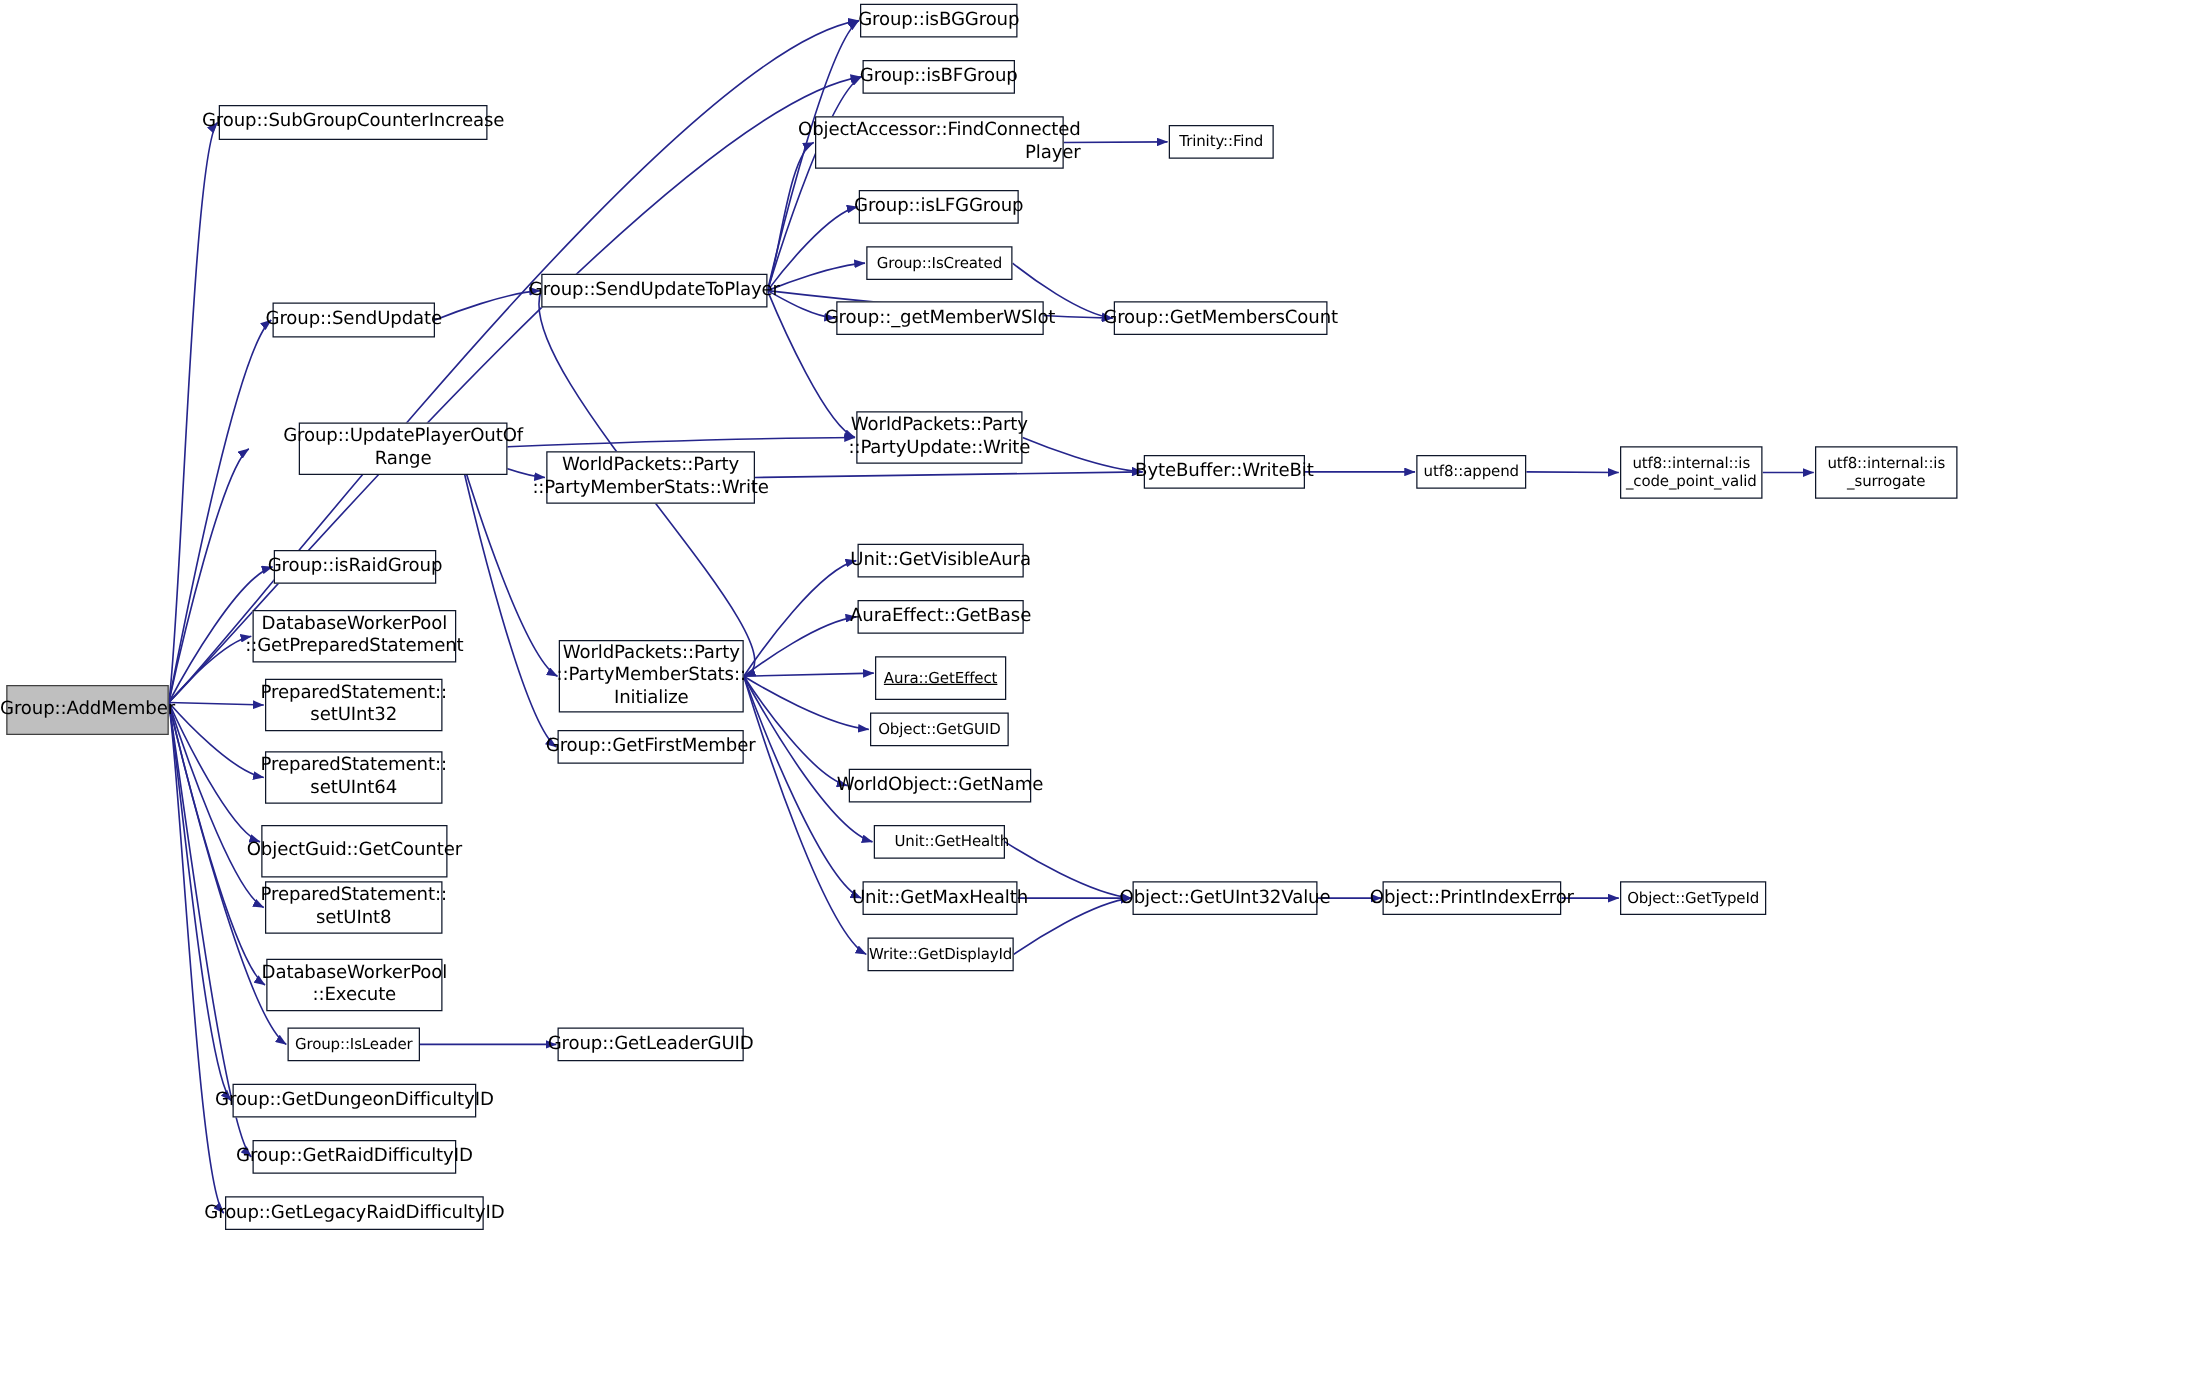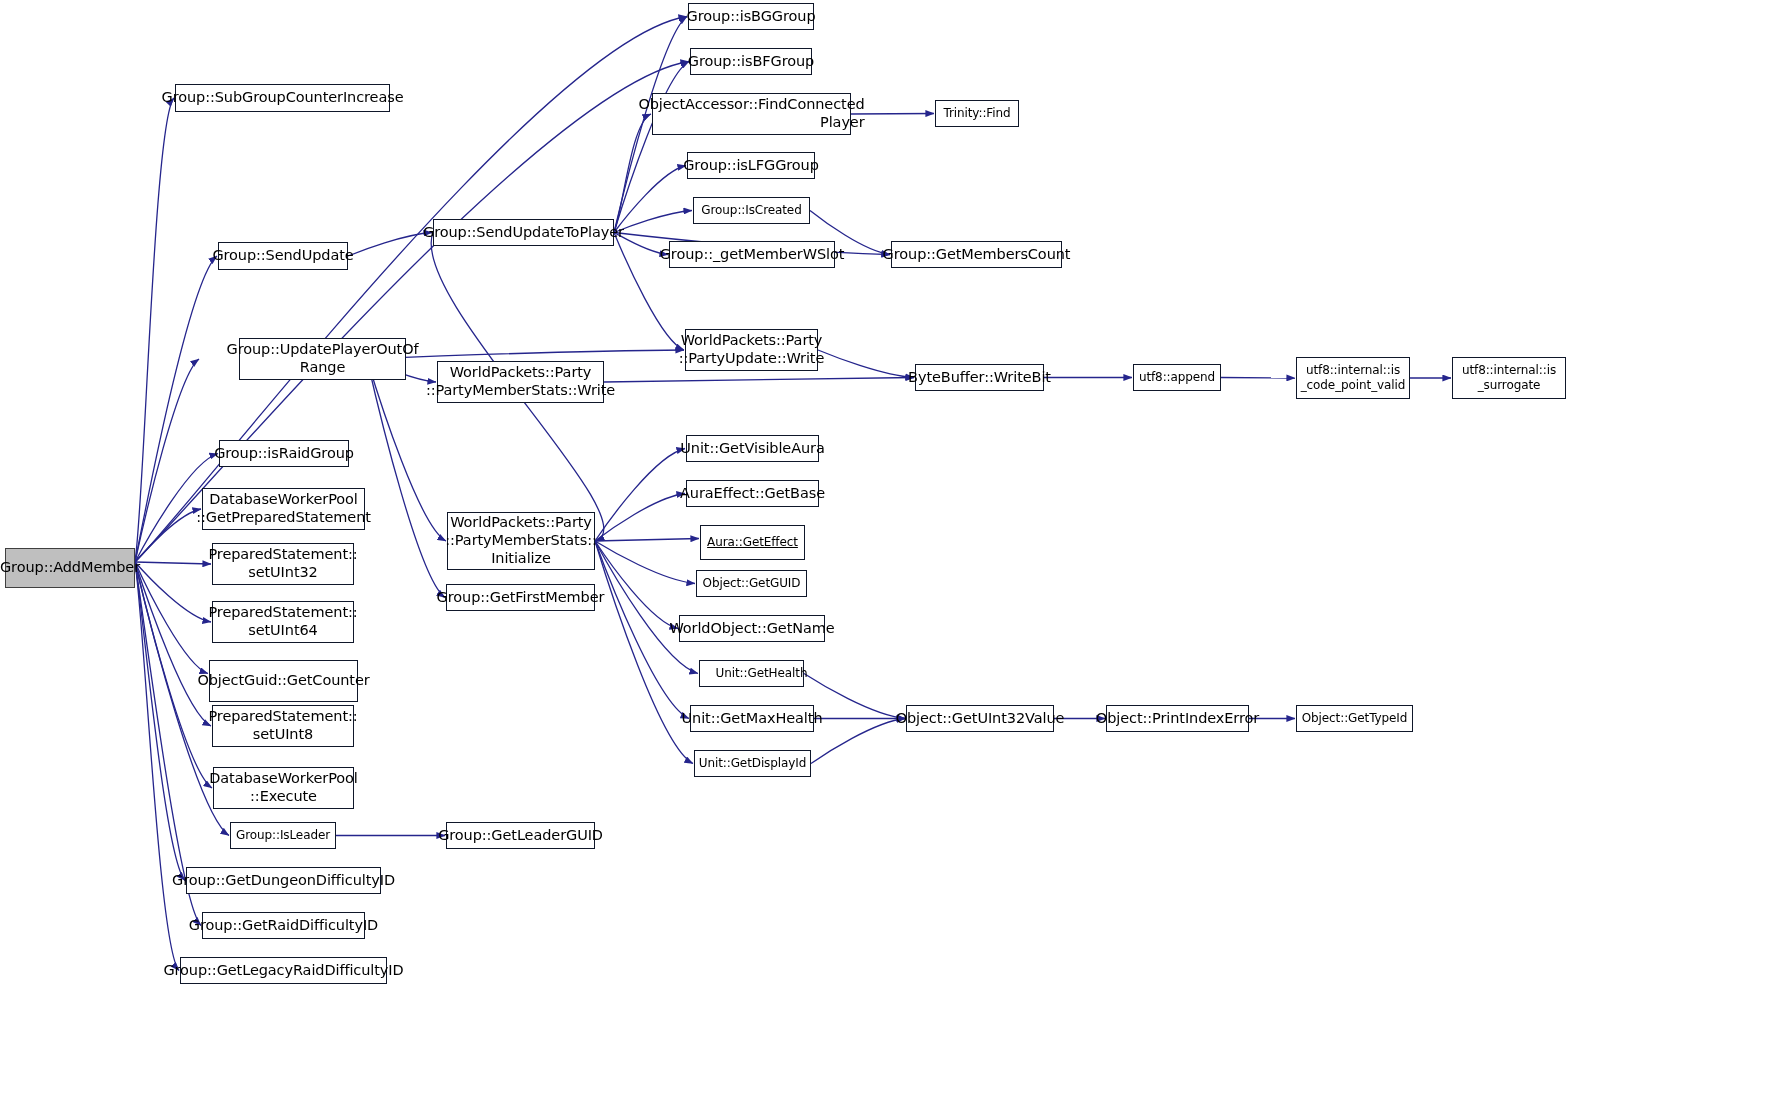--- a/index.html
+++ b/index.html
@@ -158,19 +158,19 @@
 _code_point_valid</div>
       <div class="node small" style="left: 1452px; top: 357px; width: 114px; height: 42px;">utf8::internal::is
 _surrogate</div>
       <div class="node" style="left: 686px; top: 435px; width: 133px; height: 27px;">Unit::GetVisibleAura</div>
       <div class="node" style="left: 686px; top: 480px; width: 133px; height: 27px;">AuraEffect::GetBase</div>
       <div class="node small" style="left: 700px; top: 525px; width: 105px; height: 35px; text-decoration: underline;">Aura::GetEffect</div>
       <div class="node small" style="left: 696px; top: 570px; width: 111px; height: 27px;">Object::GetGUID</div>
       <div class="node" style="left: 679px; top: 615px; width: 146px; height: 27px;">WorldObject::GetName</div>
       <div class="node small" style="left: 699px; top: 660px; width: 105px; height: 27px; padding-left: 24px;">Unit::GetHealth</div>
       <div class="node" style="left: 690px; top: 705px; width: 124px; height: 27px;">Unit::GetMaxHealth</div>
-      <div class="node small" style="left: 694px; top: 750px; width: 117px; height: 27px;">Unit::GetDisplayId</div>
+      <div class="node small" style="left: 694px; top: 750px; width: 117px; height: 27px;">Write::GetDisplayId</div>
       <div class="node" style="left: 906px; top: 705px; width: 148px; height: 27px;">Object::GetUInt32Value</div>
       <div class="node" style="left: 1106px; top: 705px; width: 143px; height: 27px;">Object::PrintIndexError</div>
       <div class="node small" style="left: 1296px; top: 705px; width: 117px; height: 27px;">Object::GetTypeId</div>
       <div class="node" style="left: 446px; top: 822px; width: 149px; height: 27px;">Group::GetLeaderGUID</div>
     </div>
 </div>
 
 </body></html>

